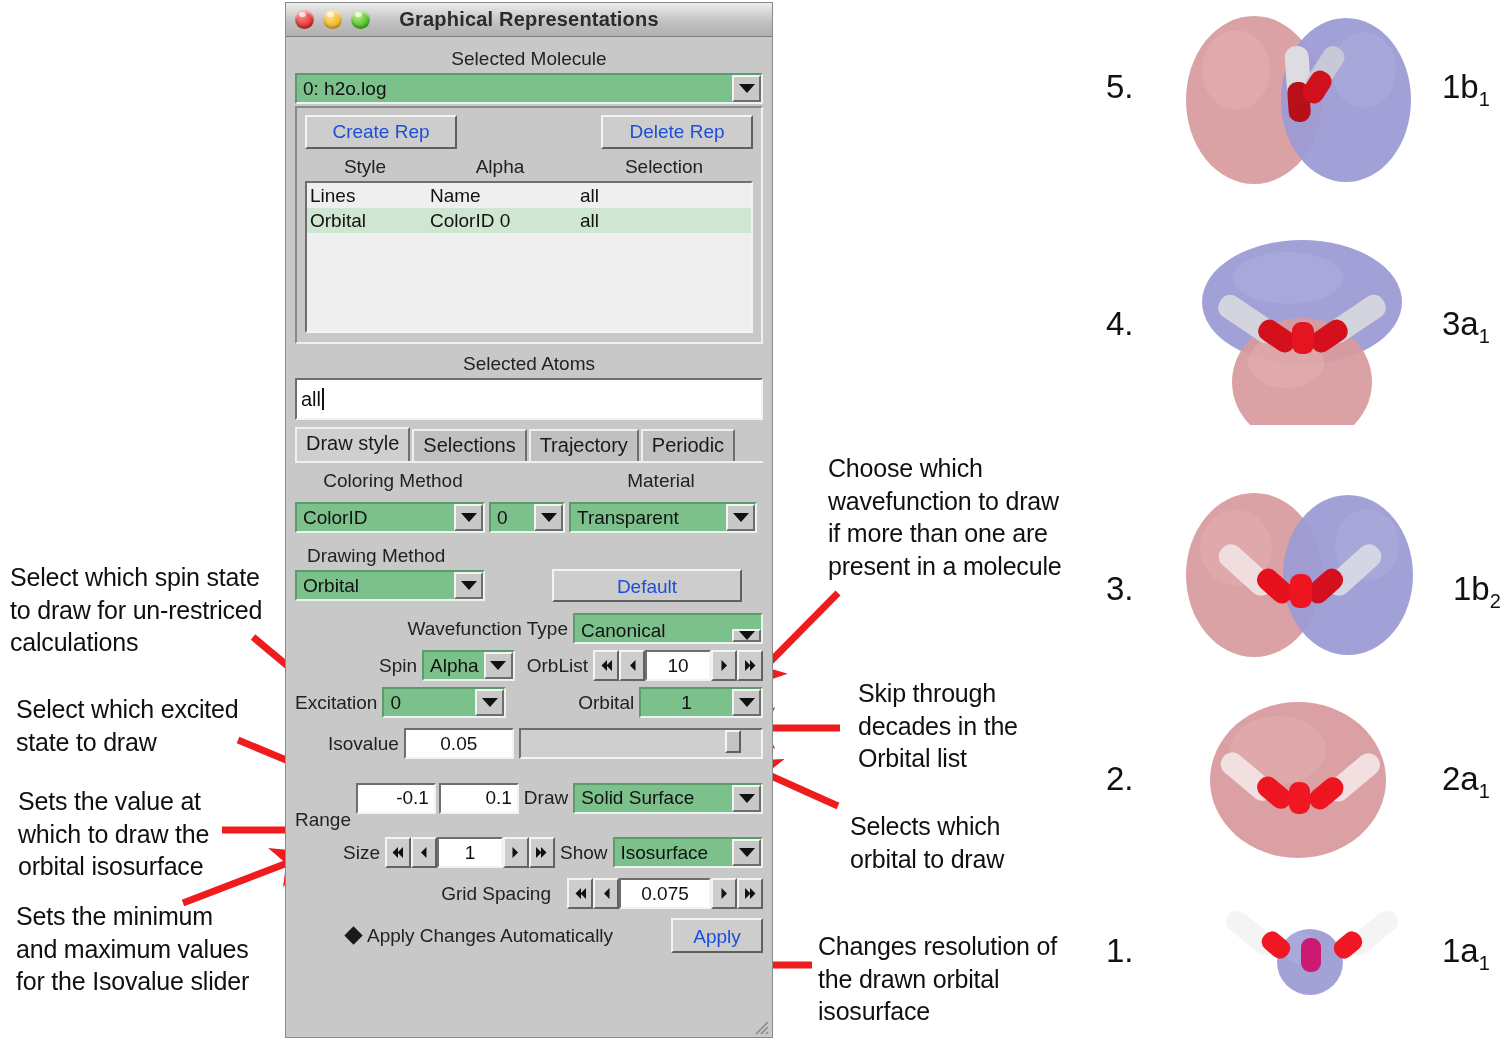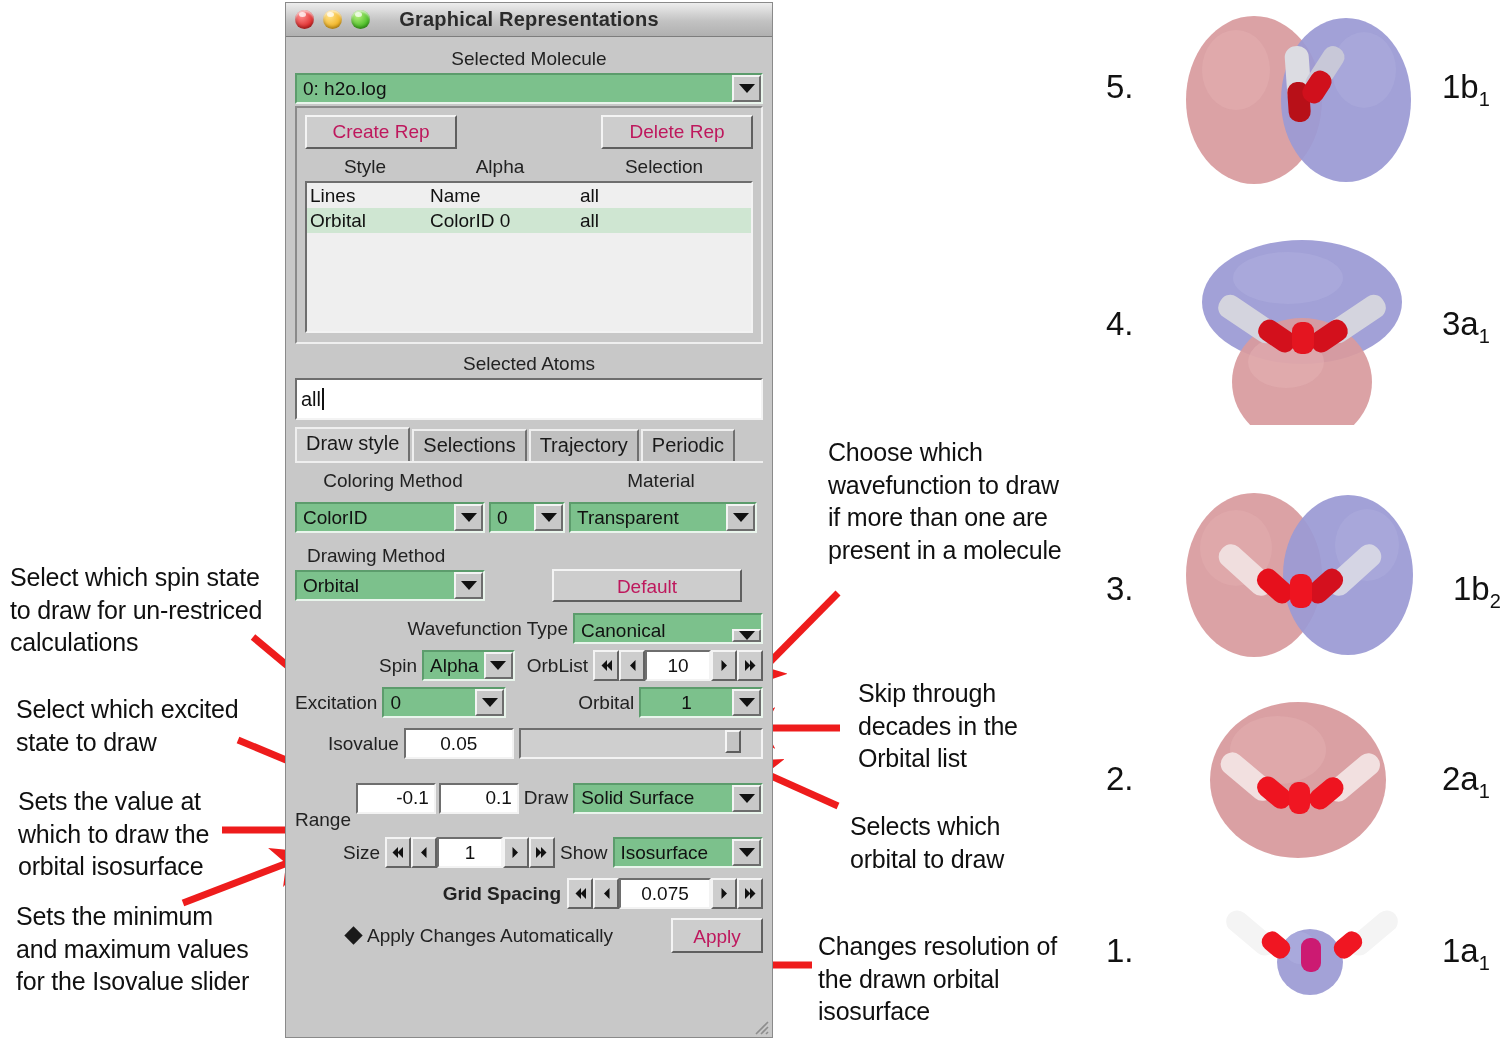--- a/index.html
+++ b/index.html
@@ -42,21 +42,21 @@
 
   
   .combo{display:flex;align-items:stretch;height:31px;background:#7cc18c;
          border:2px solid;border-color:#5c9c6c #e9f5ec #e9f5ec #5c9c6c;box-sizing:border-box;}
   .combo .val{flex:1;display:flex;align-items:center;padding-left:6px;font-size:19px;color:#111;white-space:nowrap;overflow:hidden;}
   .combo .arw{width:29px;flex:0 0 29px;background:#c8c8c8;display:flex;align-items:center;justify-content:center;
               border:2px solid;border-color:#f4f4f4 #6d6d6d #6d6d6d #f4f4f4;box-sizing:border-box;}
   .caret{width:0;height:0;border-left:8px solid transparent;border-right:8px solid transparent;border-top:9px solid #111;}
 
   .btn{background:#cdcdcd;border:2px solid;border-color:#f4f4f4 #5f5f5f #5f5f5f #f4f4f4;
-       text-align:center;font-size:19px;color:#be185d;padding:4px 0;box-sizing:border-box;cursor:default;}
+       text-align:center;font-size:19px;color:#1d4ed8;padding:4px 0;box-sizing:border-box;cursor:default;}
 
   .repbox{border:2px solid;border-color:#8a8a8a #efefef #efefef #8a8a8a;background:#c8c8c8;padding:7px 8px 9px;margin-top:2px;}
   .rep-btns{display:flex;justify-content:space-between;gap:10px;}
   .rep-btns .btn{width:152px;}
   .rep-head{display:flex;font-size:19px;color:#222;margin:7px 0 3px;}
   .rep-head span{text-align:center;}
   .rep-list{background:#efefef;border:2px solid;border-color:#6e6e6e #f3f3f3 #f3f3f3 #6e6e6e;height:148px;overflow:hidden;}
   .rep-row{display:flex;font-size:19px;color:#111;line-height:25px;padding-left:3px;}
   .rep-row.sel{background:#cfe6d2;}
   .c-style{width:120px;}
@@ -134,21 +134,21 @@
   <line x1="838" y1="806" x2="762" y2="772" stroke="#ee1c1c" stroke-width="7" marker-end="url(#ah)"></line>
 
   <line x1="812" y1="965" x2="754" y2="965" stroke="#ee1c1c" stroke-width="7" marker-end="url(#ah)"></line>
 </svg>
 
 <div class="annot" style="left:10px;top:561px;width:262px;">Select which spin state to draw for un-restriced calculations</div>
 <div class="annot" style="left:16px;top:693px;width:252px;">Select which excited state to draw</div>
 <div class="annot" style="left:18px;top:785px;width:222px;">Sets the value at which to draw the orbital isosurface</div>
 <div class="annot" style="left:16px;top:900px;width:238px;">Sets the minimum and maximum values for the Isovalue slider</div>
 
-<div class="annot" style="left:828px;top:436px;width:236px;">Choose which wavefunction to draw if more than one are present in a molecule</div>
+<div class="annot" style="left:828px;top:452px;width:236px;">Choose which wavefunction to draw if more than one are present in a molecule</div>
 <div class="annot" style="left:858px;top:677px;width:216px;">Skip through decades in the Orbital list</div>
 <div class="annot" style="left:850px;top:810px;width:208px;">Selects which orbital to draw</div>
 <div class="annot" style="left:818px;top:930px;width:256px;">Changes resolution of the drawn orbital isosurface</div>
 
 <div id="grwin">
 
   <div class="titlebar">
     <div class="tb-dots">
       <span class="dot red"></span>
       <span class="dot yellow"></span>
@@ -357,21 +357,21 @@
         <span class="lbl" style="margin:0 5px;">Show</span>
         <div class="combo" style="width:190px;">
           <div class="val">Isosurface</div>
           <div class="arw">
               <i class="caret"></i>
             </div>
         </div>
       </div>
 
       <div class="row" style="justify-content:flex-end;margin-top:10px;">
-        <span class="lbl" style="margin-right:6px;font-weight:bold;">Grid Spacing</span>
+        <span class="lbl" style="margin-right:16px;">Grid Spacing</span>
         <div class="spin">
           <div class="sbtn">
             <svg width="15" height="15" viewBox="0 0 15 15">
                 <path d="M8,2 L8,13 L2.5,7.5 Z" fill="#111"></path>
                 <path d="M13,2 L13,13 L7.5,7.5 Z" fill="#111"></path>
               </svg>
           </div>
           <div class="sbtn">
             <svg width="15" height="15" viewBox="0 0 15 15">
                 <path d="M10.5,2 L10.5,13 L5,7.5 Z" fill="#111"></path>

